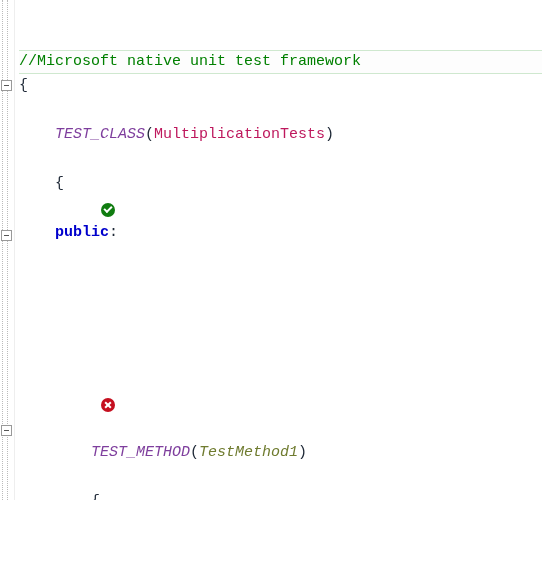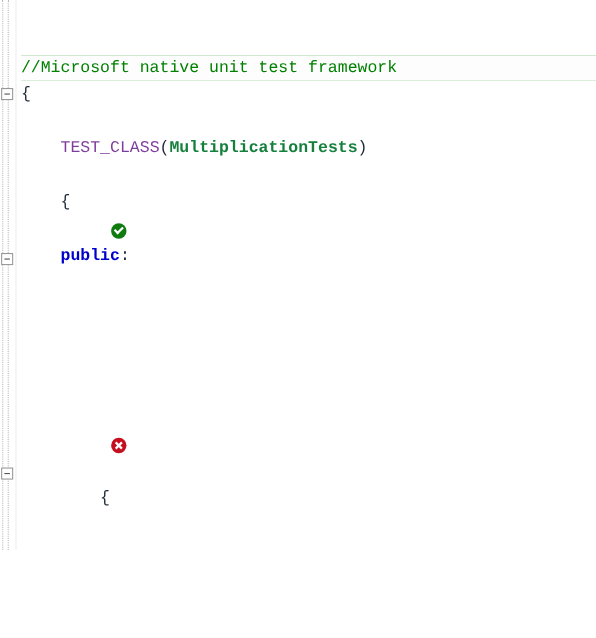--- a/index.html
+++ b/index.html
@@ -60,23 +60,23 @@
   .line {
     min-height: 24.5px;
   }
   .hl-line {
     display: inline-block;
     width: 100%;
     box-shadow: inset 0 -1px 0 #cfe8cf, inset 0 1px 0 #cfe8cf;
     background: #fdfdfd;
   }
   .c-comment { color: #008000; }
-  .c-macro   { color: #7e3e9d; }
+  .c-macro   { color: #7e3e9d; font-style: italic; }
   .c-keyword { color: #0000cc; font-weight: bold; }
-  .c-class   { color: #15803d; font-weight: 700; }
+  .c-class   { color: #be185d; font-weight: 400; }
   .c-method  { color: #6f7b2f; font-style: italic; }
   .c-var     { color: #6b7280; }
   .c-num     { color: #9aa0a6; }
   .c-punc    { color: #1f2937; }
   .c-brace   { color: #1f2937; }
 
   .icon-wrap {
     position: absolute;
     width: 16px;
     height: 16px;
@@ -128,20 +128,21 @@
 <div class="line hl-line"><span class="c-comment">//Microsoft native unit test framework</span></div>
 <div class="line"><span class="c-brace">{</span></div>
 <div class="line">    <span class="c-macro">TEST_CLASS</span><span class="c-punc">(</span><span class="c-class">MultiplicationTests</span><span class="c-punc">)</span></div>
 <div class="line">    <span class="c-brace">{</span></div>
 <div class="line">    <span class="c-keyword">public</span><span class="c-punc">:</span></div>
 <div class="line">&nbsp;</div>
 
 
 <div class="icon-wrap" style="left:86px; top:203px;"><div class="icon-pass"></div></div>
 <div class="line">&nbsp;</div>
+<div class="line">        <span class="c-macro">TEST_METHOD</span><span class="c-punc">(</span><span class="c-method">TestMethod1</span><span class="c-punc">)</span></div>
 <div class="line">        <span class="c-brace">{</span></div>
 
 
 
 
 
 
 <div class="icon-wrap" style="left:86px; top:398px;"><div class="icon-fail"></div></div>
 
 

